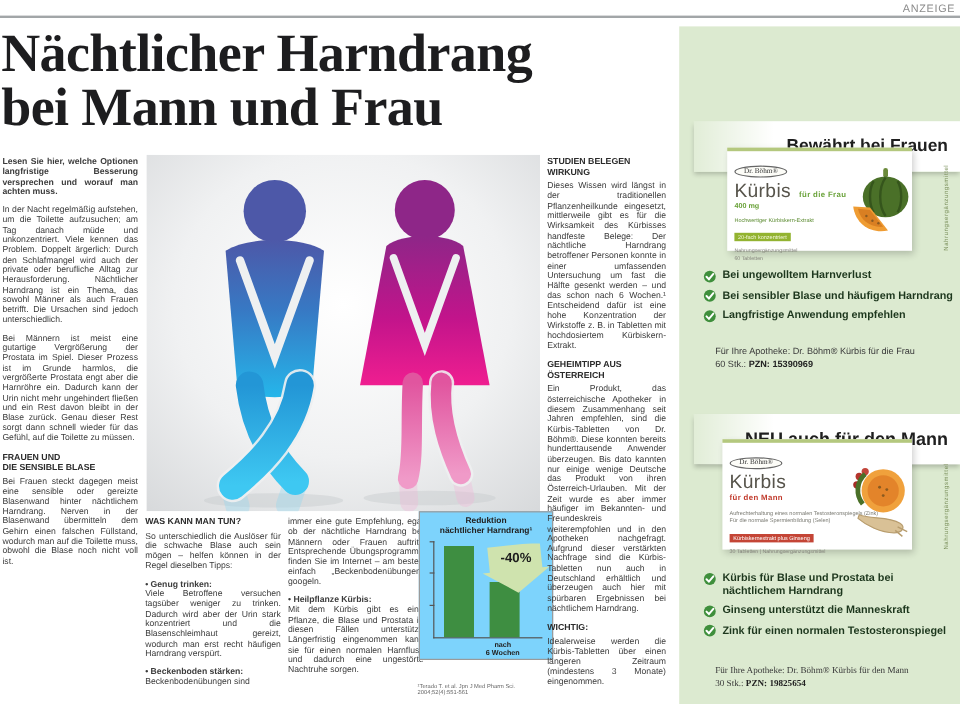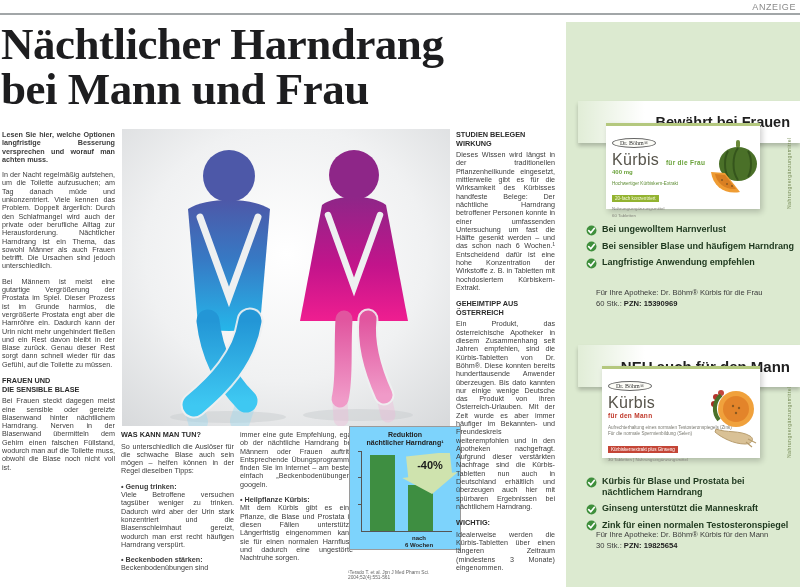--- a/index.html
+++ b/index.html
@@ -77,21 +77,21 @@
   .sl1{top:103px;height:84px;}
   .sl2{top:346px;height:90px;}
   .bullets{position:absolute;left:20px;right:4px;}
   .bullets1{top:202px;}
   .bullets2{top:454px;}
   .brow{display:flex;gap:5px;margin-bottom:5px;align-items:flex-start;}
   .check{flex:0 0 11px;margin-top:0.5px;}
   .btxt{font-size:9px;font-weight:700;color:#1d371d;line-height:11px;}
   .apo{position:absolute;font-size:7.6px;color:#3a3a3a;line-height:11px;}
   .apo1{left:30px;top:265px;right:12px;}
-  .apo2{left:30px;top:507px;right:12px;}
+  .apo2{left:30px;top:531px;right:12px;font-family:Liberation Serif, serif;}
   .apo b{color:#222;}
 </style>
 </head>
 <body>
 
 <div id="page">
 
   <div class="anzeige">ANZEIGE</div>
   <div class="toprule"></div>
 

